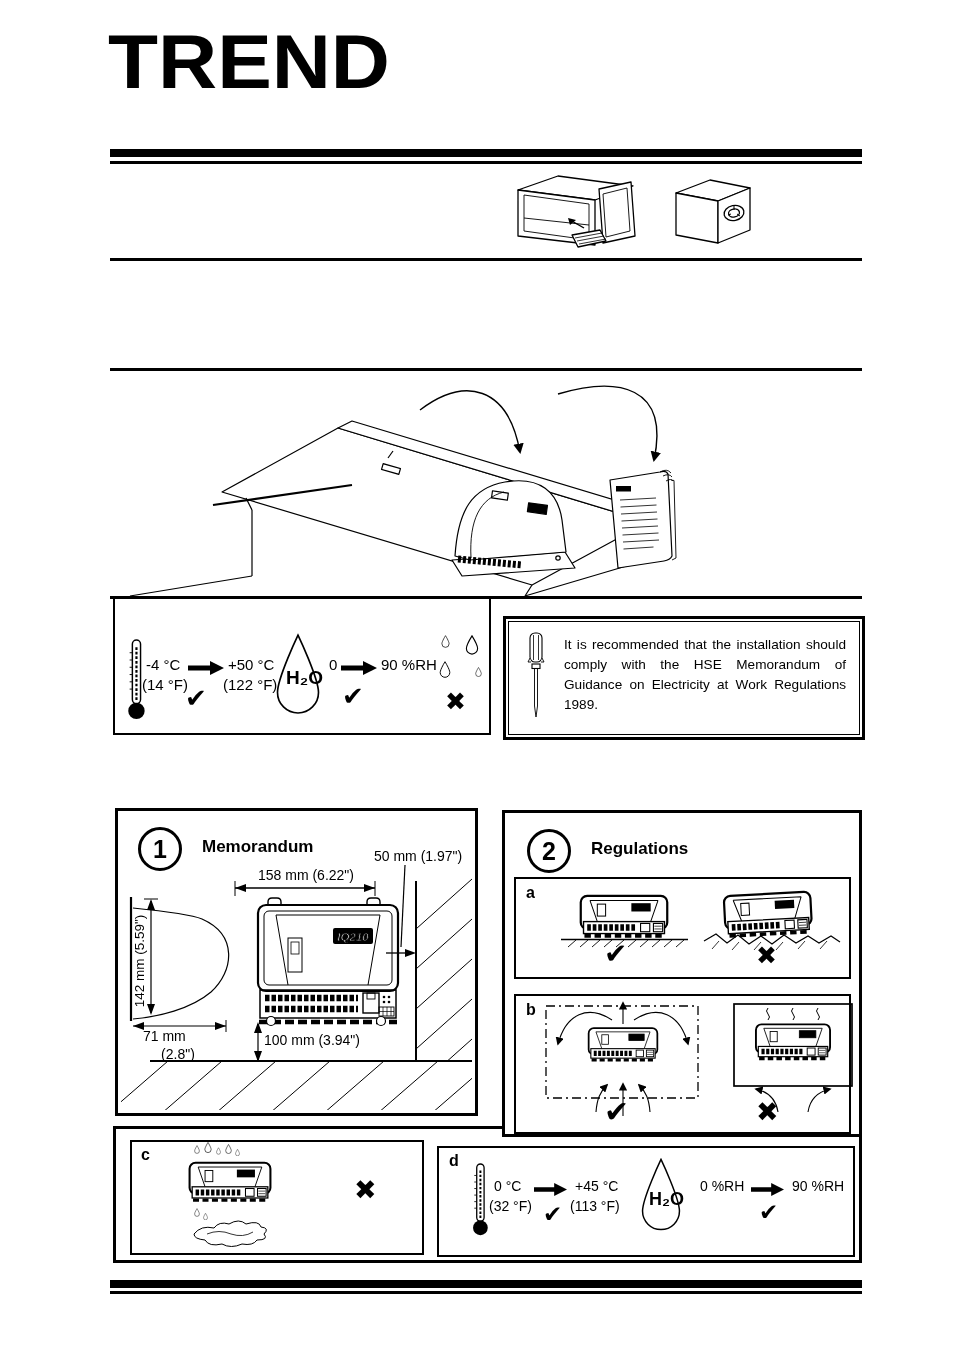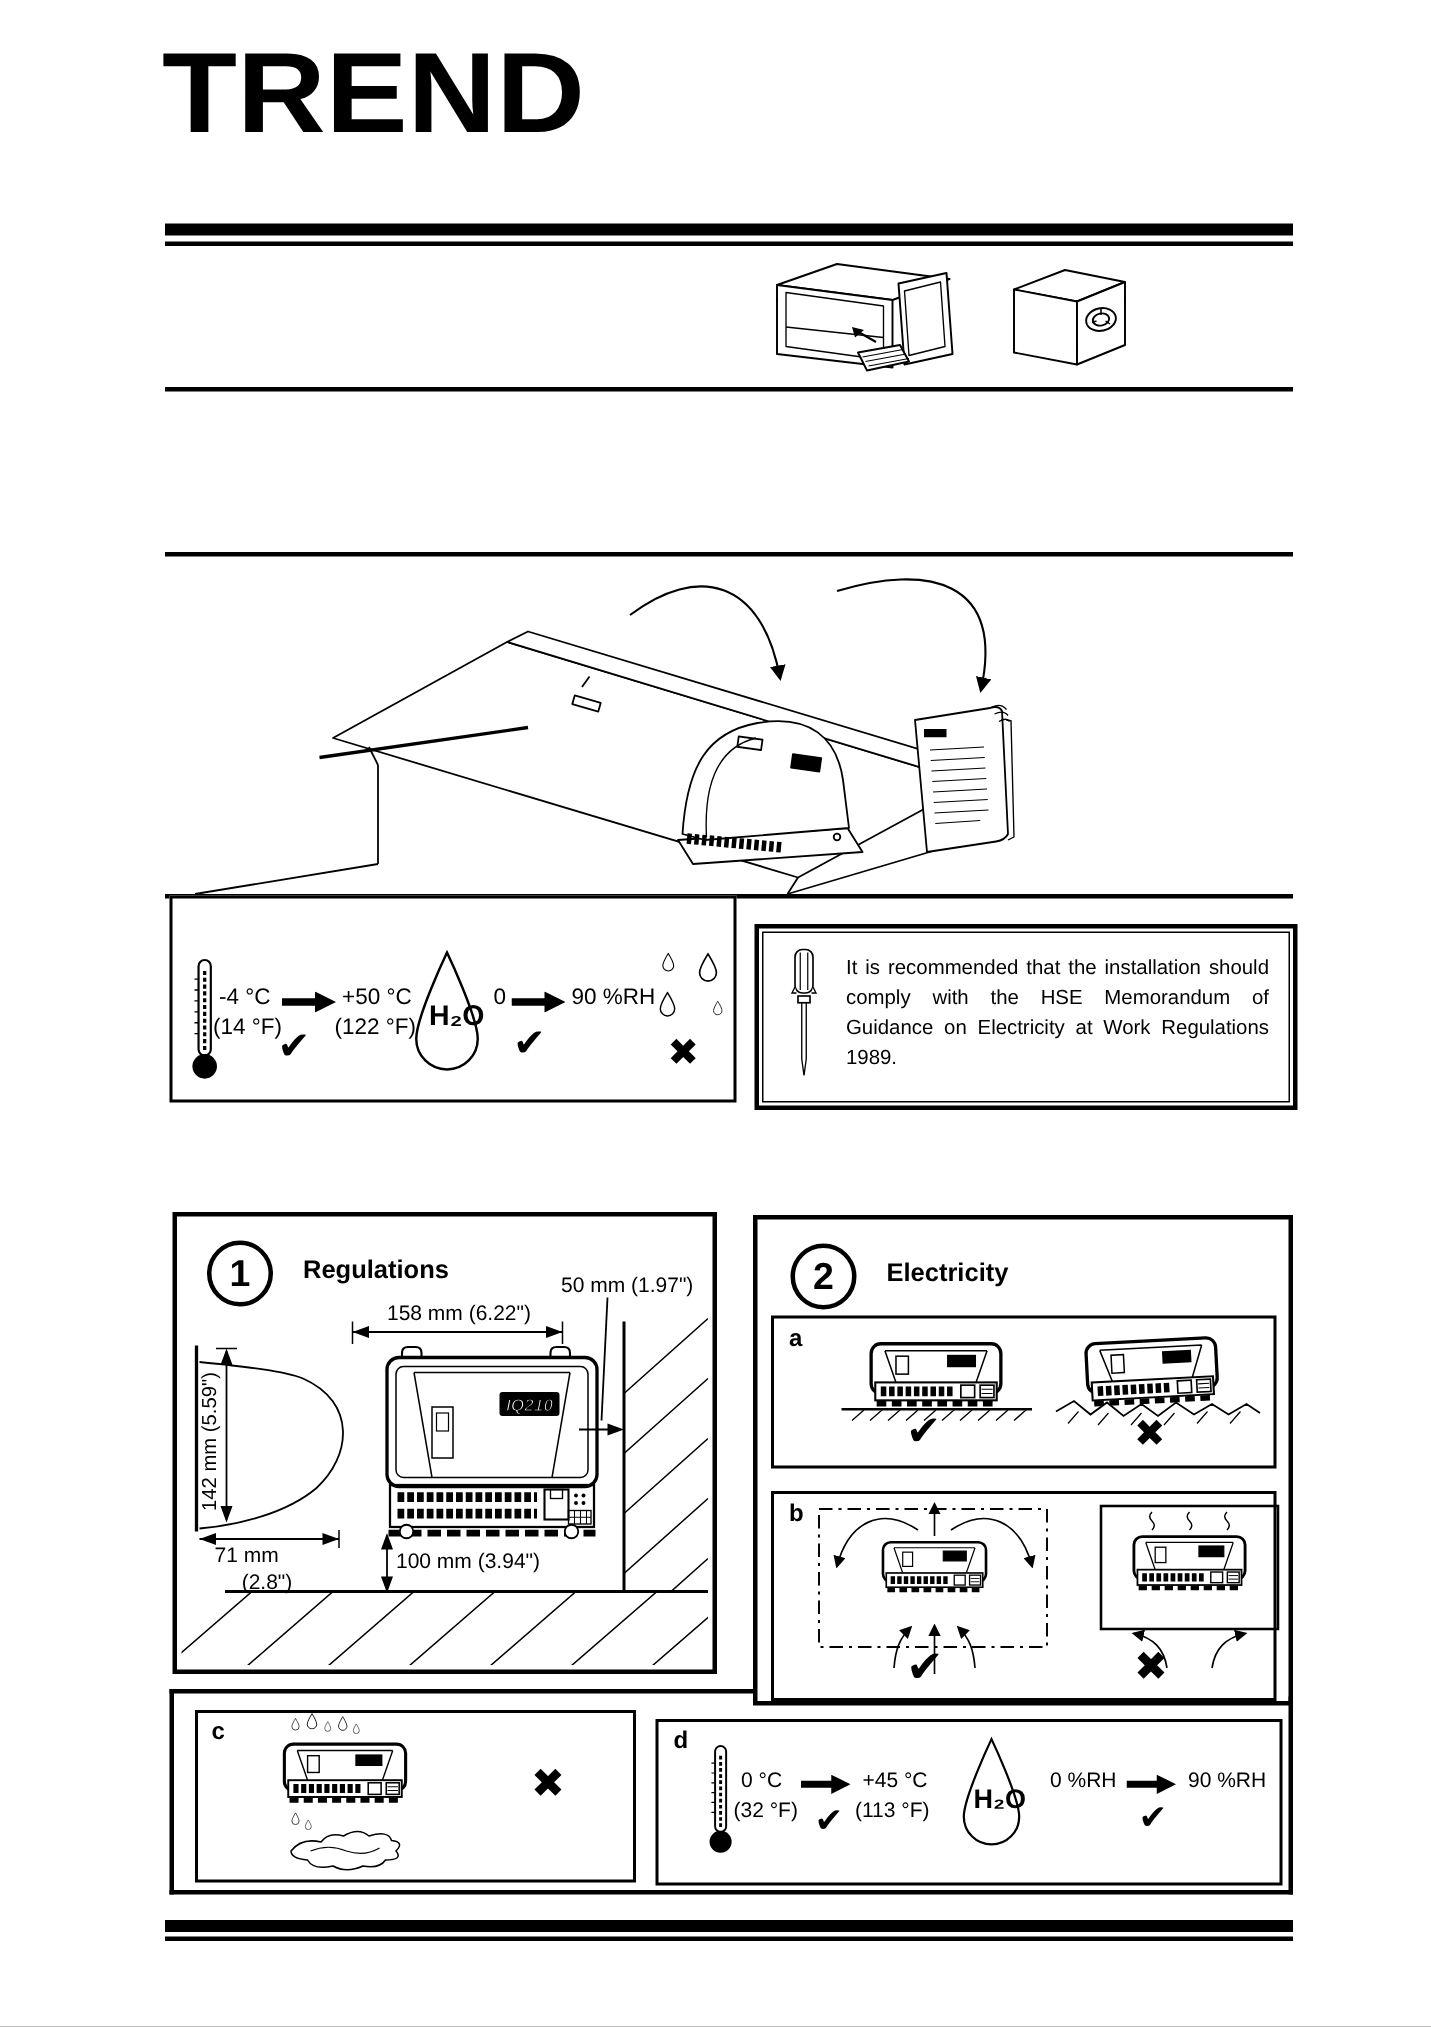--- a/index.html
+++ b/index.html
@@ -177,21 +177,21 @@
         <rect x="9" y="33" width="8" height="4.5"></rect>
         <path d="M11.5,37.5 V75 M14.5,37.5 V75" stroke-width="0.9"></path>
         <path d="M11.5,75 L13,86 L14.5,75" stroke-width="0.9"></path>
       </g>
     </svg>
     <div class="notetext" style="left:58px;top:16px;width:282px">It is recommended that the installation should comply with the HSE Memorandum of Guidance on Electricity at Work Regulations 1989.</div>
   </div>
 
   <div class="panel" style="left:115px;top:808px;width:357px;height:302px">
     <div class="badge" style="left:20px;top:16px">1</div>
-    <span class="title" style="left:84px;top:26px">Regulations</span>
+    <span class="title" style="left:84px;top:26px">Memorandum</span>
     <span class="txt sm" style="left:256px;top:38px">50 mm (1.97")</span>
     <span class="txt sm" style="left:120px;top:57px;width:136px;text-align:center">158 mm (6.22")</span>
     <span class="txt sm" style="left:25px;top:218px;width:70px;text-align:left">71 mm</span>
     <span class="txt sm" style="left:25px;top:236px;width:70px;text-align:center">(2.8")</span>
     <span class="txt sm" style="left:146px;top:222px">100 mm (3.94")</span>
     <svg style="left:0;top:0" width="357" height="302" viewBox="0 0 357 302">
       <defs>
         <clipPath id="floorclip">
             <rect x="3" y="251" width="351" height="48"></rect>
           </clipPath>
@@ -271,21 +271,21 @@
         <line x1="298" y1="70" x2="298" y2="250" stroke-width="2"></line>
         <g clip-path="url(#wallclip)">
           <path d="M298,118 L354,68 M298,158 L354,108 M298,198 L354,148 M298,238 L354,188 M298,278 L354,228"></path>
         </g>
       </g>
     </svg>
   </div>
 
   <div class="panel" style="left:502px;top:810px;width:354px;height:321px">
     <div class="badge" style="left:22px;top:16px">2</div>
-    <span class="title" style="left:86px;top:26px">Electricity</span>
+    <span class="title" style="left:86px;top:26px">Regulations</span>
 
     <div class="subbox" style="left:9px;top:64px;width:333px;height:98px">
       <span class="itemlabel" style="left:10px;top:5px">a</span>
       <svg style="left:0;top:0" width="333" height="98" viewBox="0 0 333 98">
         <use href="#ctrl" x="62" y="14" width="92" height="48"></use>
         <line x1="45" y1="60.5" x2="172" y2="60.5" stroke="#000" stroke-width="1.6"></line>
         <path d="M52,68 l8,-7 M64,68 l8,-7 M76,68 l8,-7 M88,68 l8,-7 M100,68 l8,-7 M112,68 l8,-7 M124,68 l8,-7 M136,68 l8,-7 M148,68 l8,-7 M160,68 l8,-7" stroke="#000" stroke-width="0.9"></path>
         <use href="#ctrl" x="206" y="12" width="92" height="48" transform="rotate(-3 252 36)"></use>
         <polyline points="188,62 200,55 211,64 222,56 233,65 245,57 256,65 268,56 280,64 292,57 303,64 315,57 324,63" fill="none" stroke="#000" stroke-width="1.2"></polyline>
         <path d="M196,70 l7,-8 M216,71 l7,-8 M238,71 l7,-8 M260,71 l7,-8 M282,70 l7,-8 M304,70 l7,-8" stroke="#000" stroke-width="0.8"></path>

